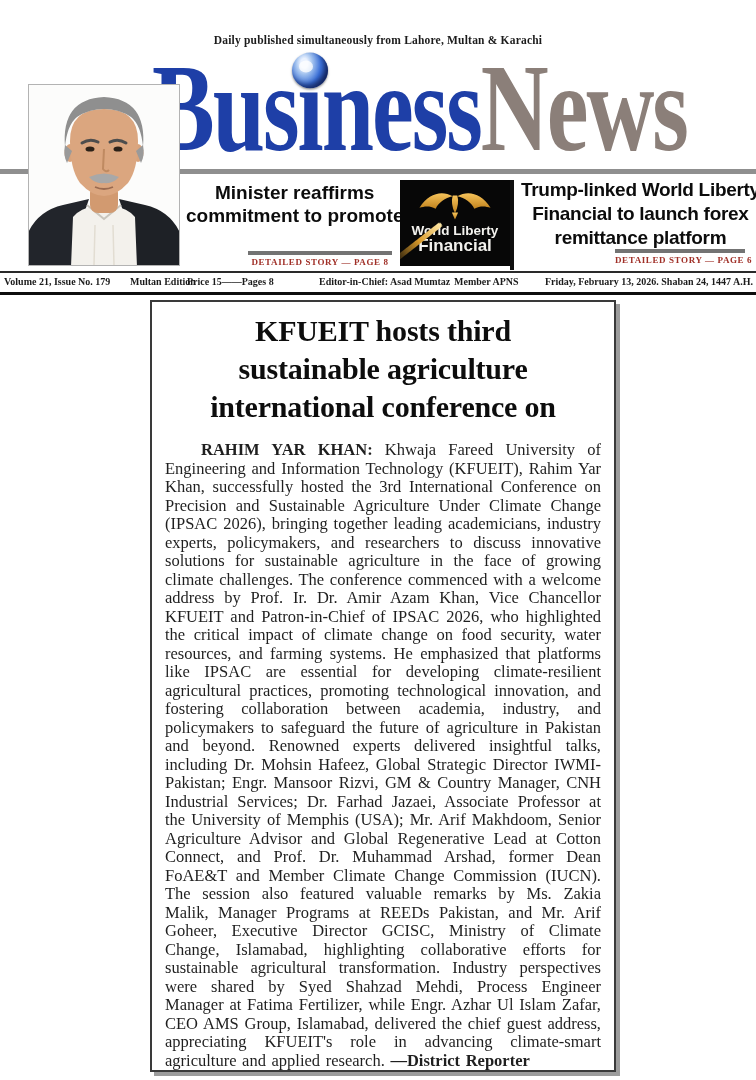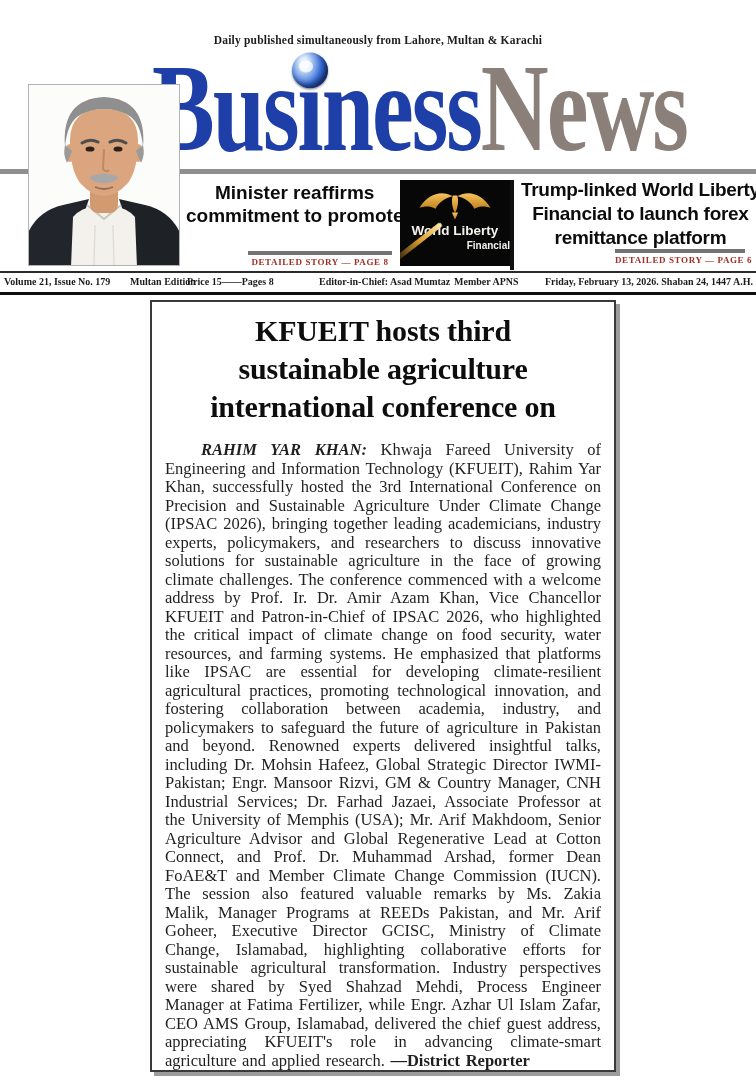--- a/index.html
+++ b/index.html
@@ -55,21 +55,21 @@
   .detail-right{left:615px;top:249px;width:130px;}
   .wlf-box{
     position:absolute;left:400px;top:180px;width:110px;height:86px;background:#070707;
     z-index:2;text-align:center;overflow:hidden;
   }
   .wlf-box svg{display:block;margin:7px auto 0 auto;}
   .wlf-text{
     color:#f3f2ee;font-family:"Liberation Sans", sans-serif;font-weight:bold;
     font-size:13.5px;line-height:15px;margin-top:2px;
   }
-  .wlf-text .l2{font-size:10px;text-align:right;}
+  .wlf-text .l2{font-size:17px;}
   .gold-streak{
     position:absolute;left:-6px;bottom:2px;width:62px;height:5px;border-radius:3px;
     background:linear-gradient(90deg, rgba(240,185,80,0) 0%, #d99a2b 55%, #ffe9a8 100%);
     transform:rotate(-38deg);transform-origin:left bottom;filter:blur(.4px);
   }
   .vbar{position:absolute;left:510px;top:180px;width:4px;height:90px;background:#101010;z-index:2;}
   
   .rule-thin{position:absolute;left:0;top:271px;width:756px;height:2px;background:#2a2a2a;}
   .rule-thick{position:absolute;left:0;top:292px;width:756px;height:3px;background:#0d0d0d;}
   .info{position:absolute;top:276px;font-size:10px;font-weight:bold;color:#1b1b1b;white-space:nowrap;}
@@ -86,21 +86,21 @@
     overflow:hidden;z-index:2;
   }
   .article-headline{
     margin-top:10px;text-align:center;font-weight:bold;font-size:30px;line-height:38px;
     color:#0d0d0d;letter-spacing:-.2px;
   }
   .article-body{
     margin:15px 13px 0 13px;text-align:justify;font-size:16.5px;line-height:18.5px;
     color:#1f1f1f;text-indent:36px;word-spacing:1.5px;
   }
-  .dateline{font-weight:bold;font-style:italic;}
+  .dateline{font-weight:bold;}
   .byline{font-weight:bold;}
 </style>
 </head>
 <body>
 
 <div class="page">
 
   <div class="tagline">Daily published simultaneously from Lahore, Multan &amp; Karachi</div>
 
   <div class="masthead">

